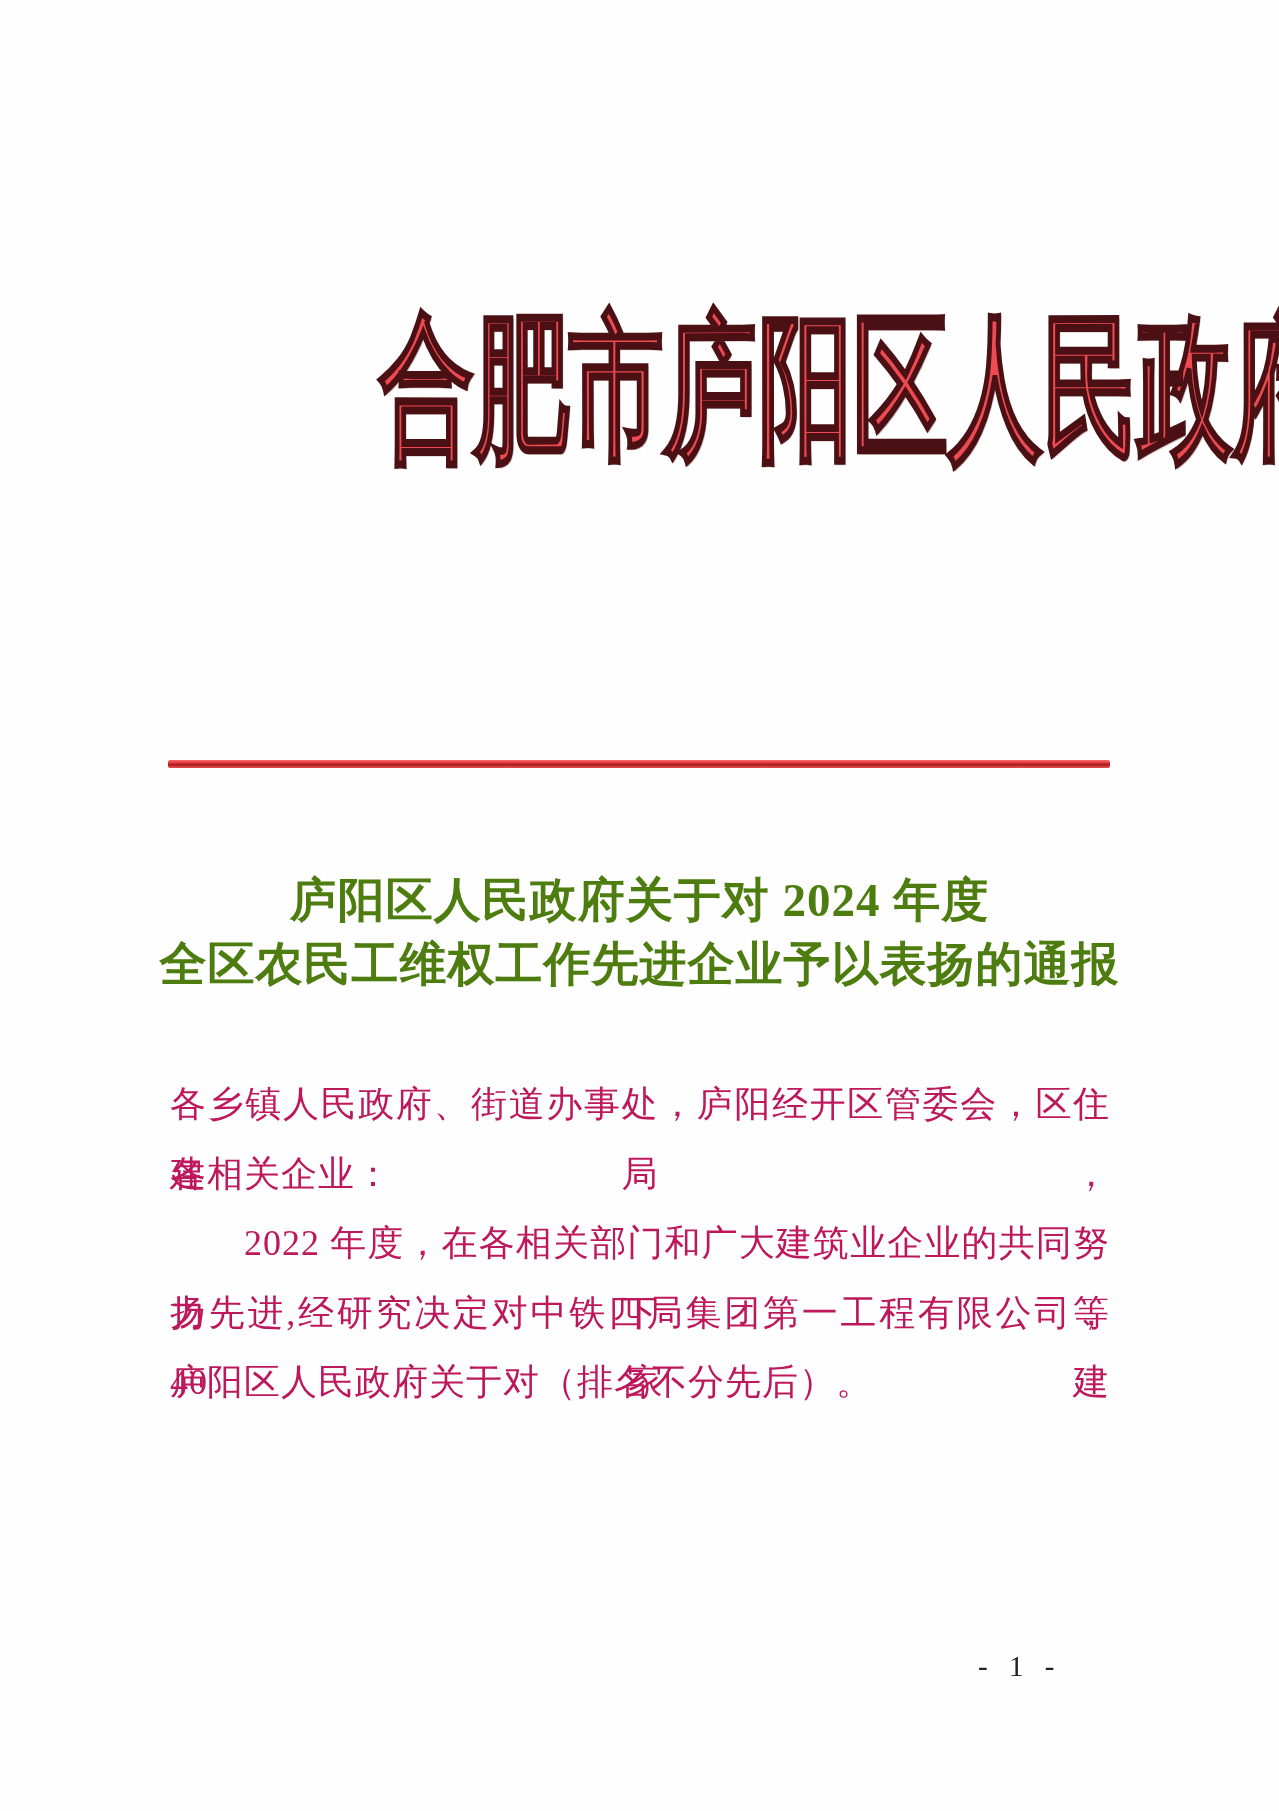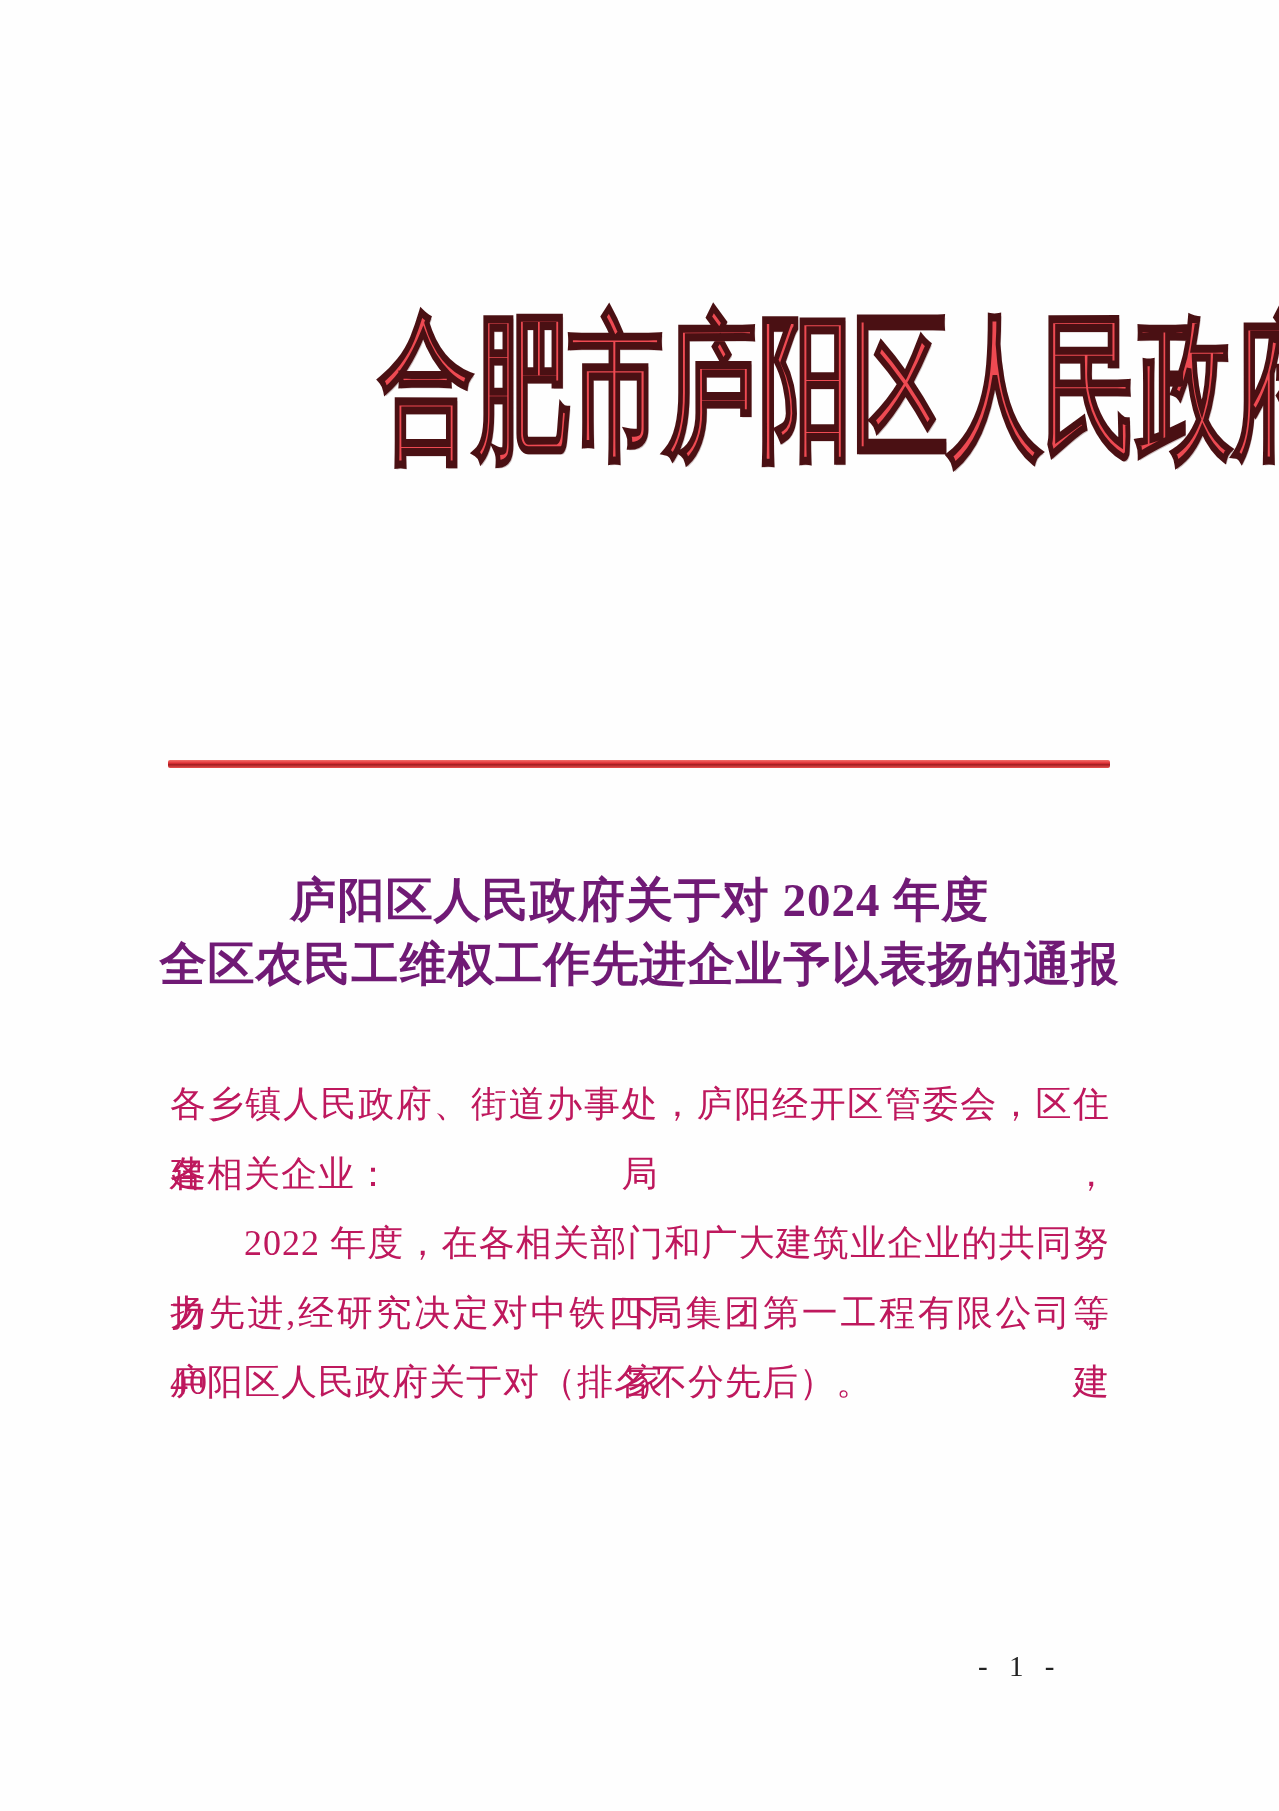--- a/index.html
+++ b/index.html
@@ -62,21 +62,21 @@
   .doc-title {
     position: absolute;
     top: 868px;
     left: 0;
     width: 100%;
     text-align: center;
     font-weight: 700;
     font-size: 47px;
     line-height: 64px;
     letter-spacing: 1px;
-    color: #701a75;
+    color: #4d7c0f;
   }
   
   .body-text {
     position: absolute;
     top: 1070px;
     left: 170px;
     width: 940px;
     font-size: 36px;
     color: #be185d;
   }

